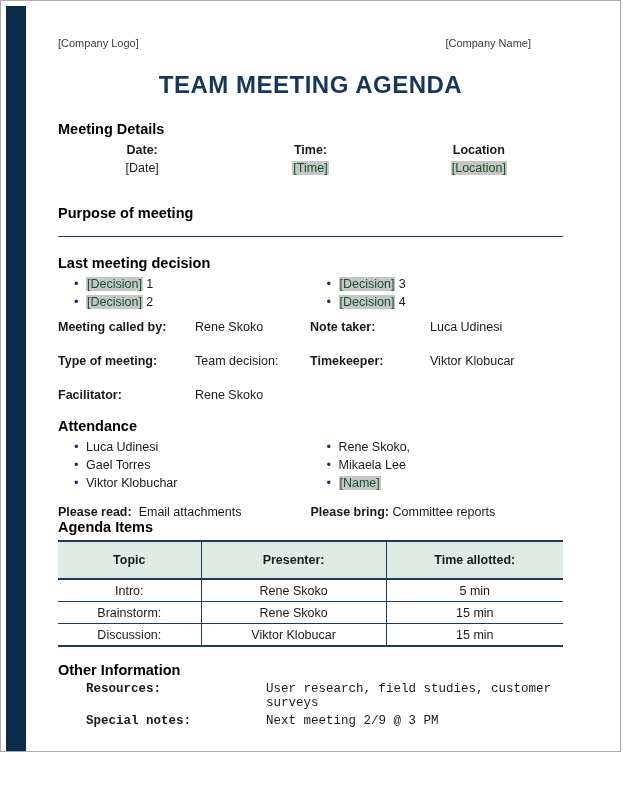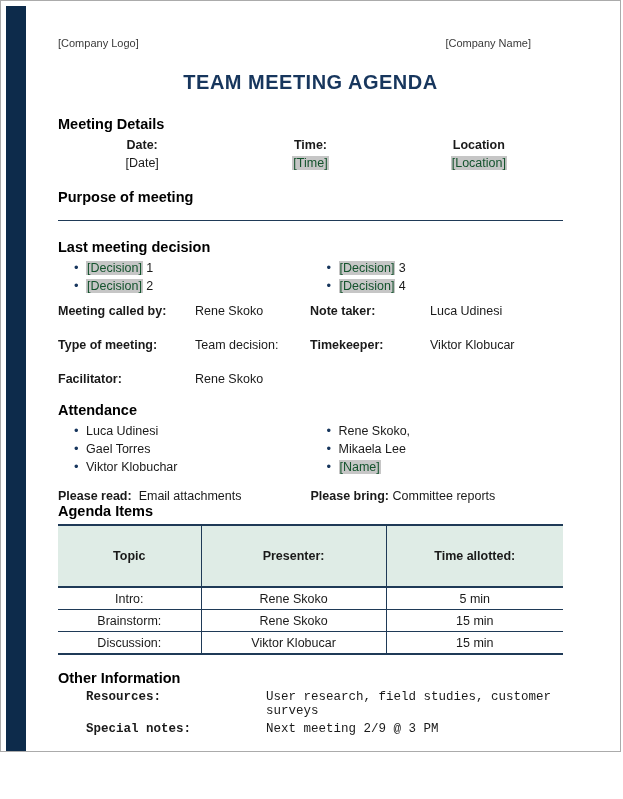--- a/index.html
+++ b/index.html
@@ -34,39 +34,39 @@
     display: flex;
     justify-content: space-between;
     font-size: 11px;
     color: #3a3a3a;
   }
   .company-row .company-name { margin-right: 32px; }
   .doc-title {
     margin-top: 22px;
     text-align: center;
     color: #17365d;
-    font-size: 20px;
+    font-size: 24px;
     font-weight: bold;
     letter-spacing: 0.5px;
   }
   h2.section-heading {
     font-size: 14.5px;
     font-weight: bold;
     color: #000;
   }
   .mt-details { margin-top: 22px; }
   .details-grid {
     display: grid;
     grid-template-columns: 1fr 1fr 1fr;
     text-align: center;
     margin-top: 4px;
   }
   .details-grid .dlabel { font-weight: bold; padding: 2px 0; }
   .details-grid .dvalue { padding: 2px 0; }
-  .mt-purpose { margin-top: 17px; }
+  .mt-purpose { margin-top: 28px; }
   .divider {
     border: none;
     border-top: 1.5px solid #1f3a57;
     margin-top: 15px;
   }
   .mt-decision { margin-top: 18px; }
   .two-col {
     display: grid;
     grid-template-columns: 1fr 1fr;
     margin-top: 4px;
@@ -109,21 +109,21 @@
     border-collapse: collapse;
     margin-top: 5px;
     border-top: 2.5px solid #1f3a57;
     border-bottom: 2px solid #1f3a57;
     font-size: 12.5px;
   }
   table.agenda-table th {
     background: #dfece6;
     font-weight: bold;
     text-align: center;
-    padding: 23px 4px;
+    padding: 11px 4px;
     border-bottom: 2.5px solid #1f3a57;
   }
   table.agenda-table td {
     text-align: center;
     padding: 3.5px 4px;
     border-top: 1px solid #1f3a57;
   }
   table.agenda-table th + th,
   table.agenda-table td + td { border-left: 1px solid #1f3a57; }
   table.agenda-table tr:first-child td { border-top: none; }

